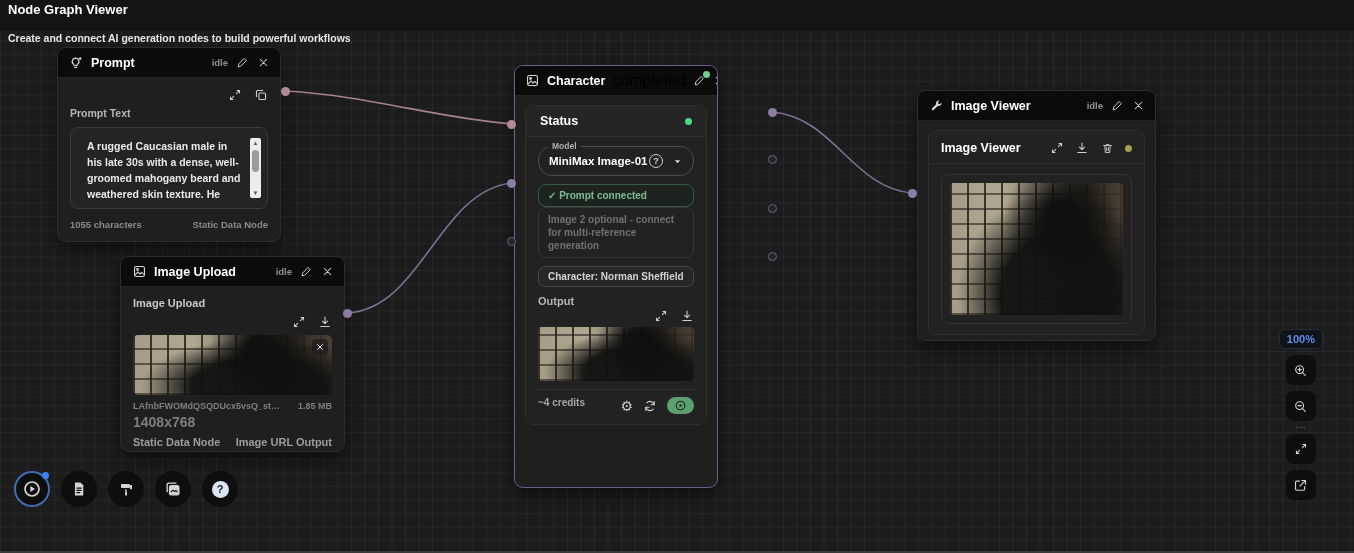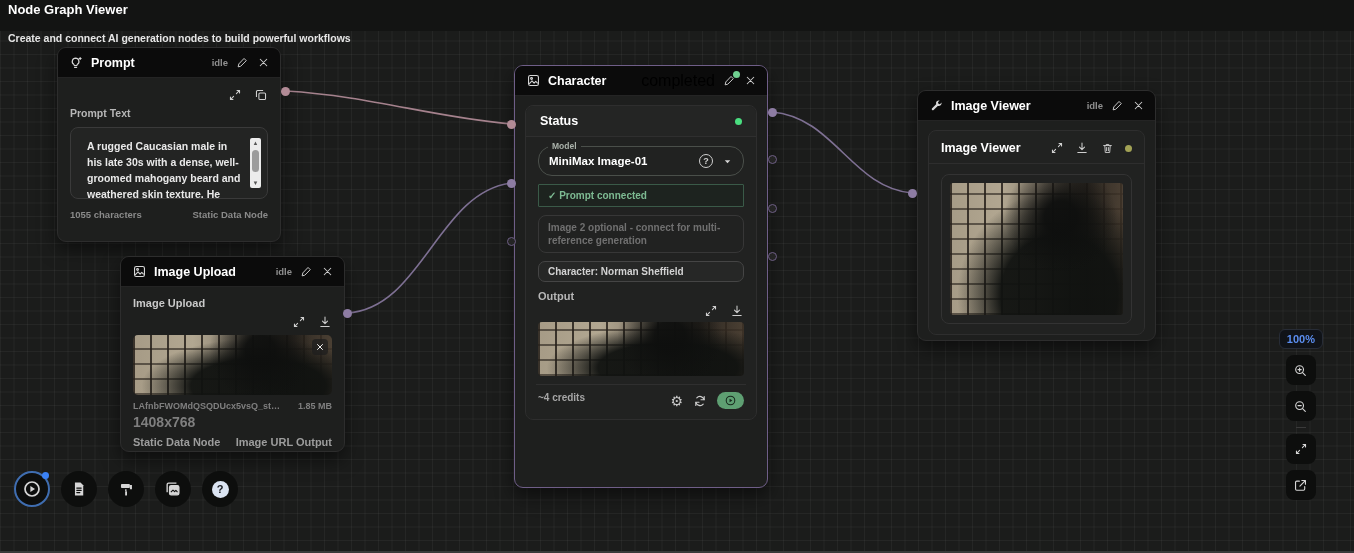--- a/index.html
+++ b/index.html
@@ -41,21 +41,21 @@
   .icon svg { display:block; }
   .i16 { width:16px; height:16px; }
   .i14 { width:14px; height:14px; }
   .i12 { width:12px; height:12px; }
   .hicon { position:relative; cursor:pointer; color:#cfcfcf; }
   .node-body { padding:10px 12px; }
   .label { font-size:10.5px; font-weight:700; color:#b7b7b7; }
   .icons-row { display:flex; justify-content:flex-end; gap:12px; color:#c9c9c9; }
 
   
-  .prompt-box { margin-top:8px; background:#232423; border:1px solid #3a3a3a; border-radius:8px; height:72px; padding:10px 6px 10px 16px; display:flex; gap:6px; }
+  .prompt-box { margin-top:8px; background:#232423; border:1px solid #3a3a3a; border-radius:8px; height:82px; padding:10px 6px 10px 16px; display:flex; gap:6px; }
   .prompt-text { flex:1; font-size:10.5px; font-weight:700; color:#e9e9e9; line-height:16px; overflow:hidden; height:62px; }
   .scrollbar { width:11px; background:#ececec; border-radius:2px; display:flex; flex-direction:column; align-items:center; padding:1px 0; }
   .sb-btn { font-size:6px; color:#555; line-height:8px; cursor:pointer; }
   .sb-track { flex:1; width:100%; display:flex; justify-content:center; padding-top:3px; }
   .sb-thumb { width:7px; height:22px; background:#9c9c9c; border-radius:4px; cursor:grab; }
   .node-footer { display:flex; justify-content:space-between; margin-top:10px; font-size:9.5px; font-weight:700; color:#8a8a8a; }
 
   
   .thumb { position:relative; margin-top:6px; height:60px; border-radius:5px; overflow:hidden; }
   .thumb-x { position:absolute; top:4px; right:4px; width:16px; height:16px; border-radius:4px; background:rgba(30,30,30,.75); color:#eee; display:flex; align-items:center; justify-content:center; cursor:pointer; }
@@ -77,21 +77,21 @@
 
   
   .panel { background:#212221; border:1px solid #2e2e2e; border-radius:8px; padding:10px 12px; }
   .status-row { display:flex; align-items:center; justify-content:space-between; background:#242524; margin:-10px -12px 9px; padding:8px 14px; border-bottom:1px solid #2f2f2f; border-radius:8px 8px 0 0; }
   .status-title { font-size:12.5px; font-weight:700; color:#fff; }
   .dot { width:7px; height:7px; border-radius:50%; }
   .fieldset { position:relative; border:1px solid #4a4f4a; border-radius:14px; padding:7px 10px; margin-bottom:8px; display:flex; align-items:center; }
   .legend { position:absolute; top:-6px; left:9px; background:#212221; padding:0 4px; font-size:8.5px; font-weight:700; color:#aab2aa; }
   .model-value { flex:1; font-size:11.5px; font-weight:700; color:#fff; }
   .circle-q { width:14px; height:14px; border:1.3px solid #cfcfcf; border-radius:50%; color:#cfcfcf; font-size:9px; font-weight:700; display:flex; align-items:center; justify-content:center; margin-right:8px; cursor:pointer; }
-  .green-box { border:1px solid #3a5a48; background:#1d231f; border-radius:1px; padding:5px 9px; font-size:10px; font-weight:700; color:#7dba92; margin-bottom:8px; }
+  .green-box { border:1px solid #3a5a48; background:#1d231f; border-radius:8px; padding:5px 9px; font-size:10px; font-weight:700; color:#7dba92; }
   .ref-box { border:1px solid #3a5a48; background:#1d231f; border-radius:8px; padding:6px 8px 8px; margin-bottom:8px; }
   .ref-img { height:42px; border-radius:3px; margin-top:5px; }
   .dim-box { border:1px solid #373737; border-radius:8px; padding:5px 9px; font-size:10px; font-weight:700; color:#707070; line-height:13px; margin-bottom:8px; }
   .name-box { border:1px solid #454545; background:#262726; border-radius:7px; padding:4px 9px; font-size:10px; font-weight:700; color:#d2d2d2; margin-bottom:8px; }
   .out-img { height:54px; border-radius:4px; margin-top:4px; }
   .divider { border:none; border-top:1px solid #2f2f2f; margin:8px -2px 7px; }
   .credits-row { display:flex; align-items:flex-start; justify-content:space-between; }
   .credits { font-size:10px; font-weight:700; color:#a6a6a6; }
   .cr-actions { display:flex; align-items:center; gap:10px; }
   .gear { font-size:14px; color:#c8c8c8; line-height:14px; cursor:pointer; }
@@ -246,21 +246,21 @@
       <span>1.85 MB</span>
     </div>
     <div class="dim-row">1408x768</div>
     <div class="upload-footer">
       <span>Static Data Node</span>
       <span>Image URL Output</span>
     </div>
   </div>
 </div>
 
-<div class="node selected" style="left:514px;top:65px;width:254px;height:423px;">
+<div class="node selected" style="left:514px;top:65px;width:204px;height:423px;">
   <div class="node-header">
     <span class="icon i16">
       <svg viewBox="0 0 20 20" width="15" height="15" fill="none" stroke="currentColor" stroke-width="1.5" stroke-linejoin="round">
           <rect x="3.4" y="3.4" width="13.2" height="13.2" rx="2.4"></rect>
           <circle cx="7.4" cy="7.4" r="1.2"></circle>
           <path d="M4.2 14.4l3.8-3.8 2.8 2.8 2.2-2.2 2.6 2.6"></path>
         </svg>
     </span>
     <span class="node-title">Character</span>
     <span class="badge-completed">completed</span>

